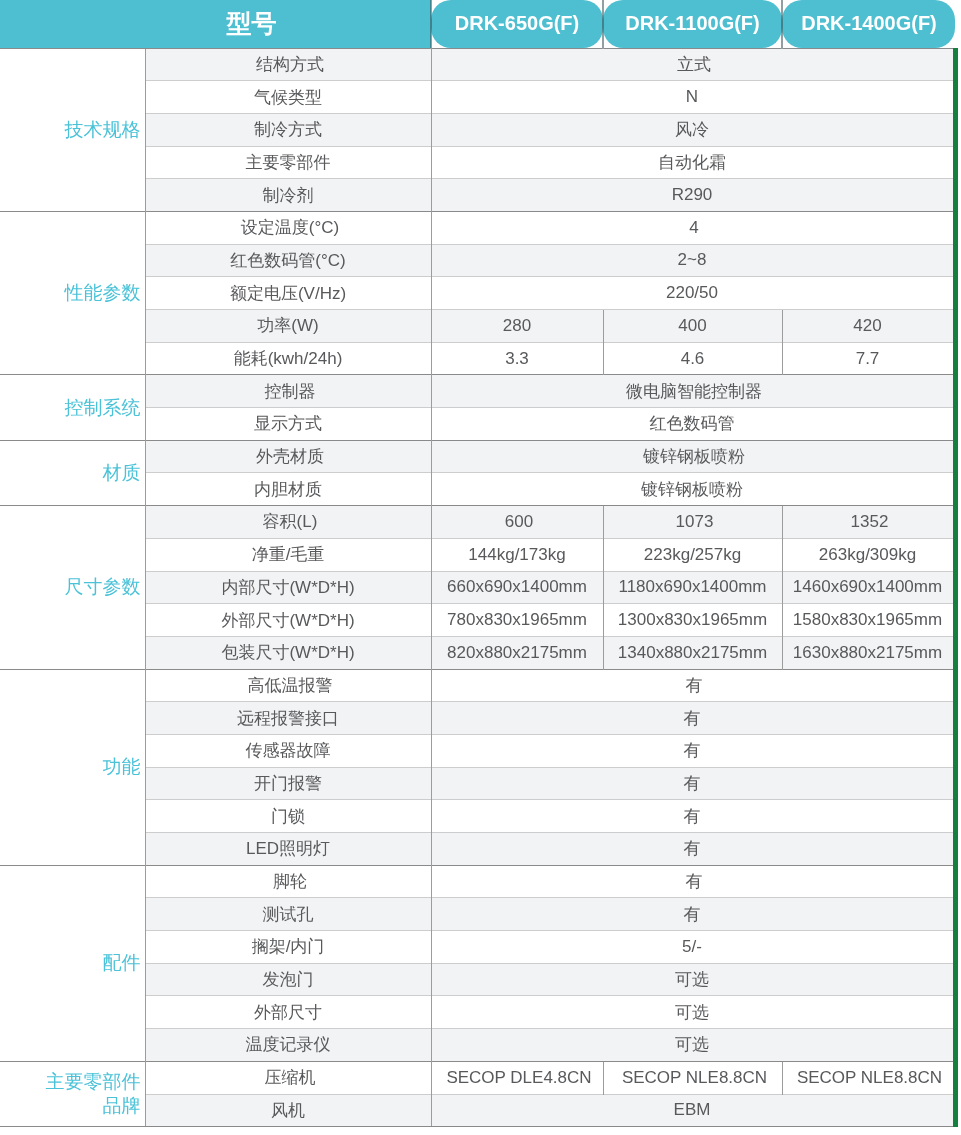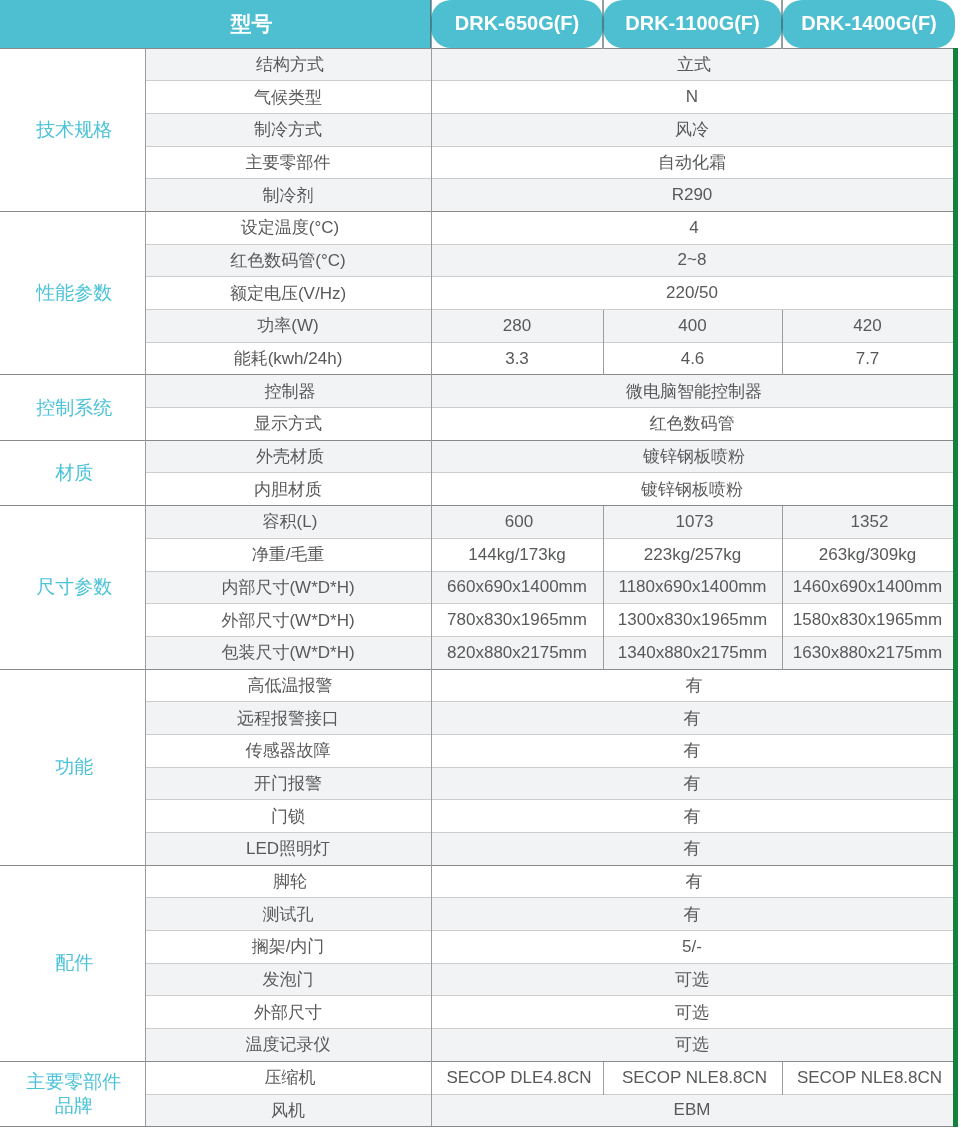--- a/index.html
+++ b/index.html
@@ -29,41 +29,41 @@
     color: var(--header-text);
     font-weight: bold;
     font-size: 20px;
     height: 48px;
     text-align: center;
     vertical-align: middle;
     border-bottom: 1px solid var(--section-line);
     padding: 0;
   }
   th.th-model-label {
-    font-size: 21px;
+    font-size: 25px;
     padding-left: 73px; 
   }
   th.th-model {
     border-left: 2px solid rgba(55, 80, 86, 0.55);
     border-radius: 20px;
   }
   tbody td {
     height: 32.7px;
     vertical-align: middle;
     font-size: 17px;
     color: var(--body-text);
     padding: 0 4px;
     overflow: hidden;
     white-space: nowrap;
   }
   td.cat {
     background: #FFFFFF;
     color: var(--category-text);
     font-size: 19px;
-    text-align: center;
+    text-align: right;
     padding-left: 8px;
     white-space: pre-line;
     line-height: 1.25;
     border-top: 1px solid var(--section-line);
     border-right: 1px solid var(--column-line);
   }
   td.cat-last { border-bottom: 1px solid var(--section-line); padding-left: 7px; }
   td.param, td.val {
     text-align: center;
     border-top: 1px solid var(--row-line);

